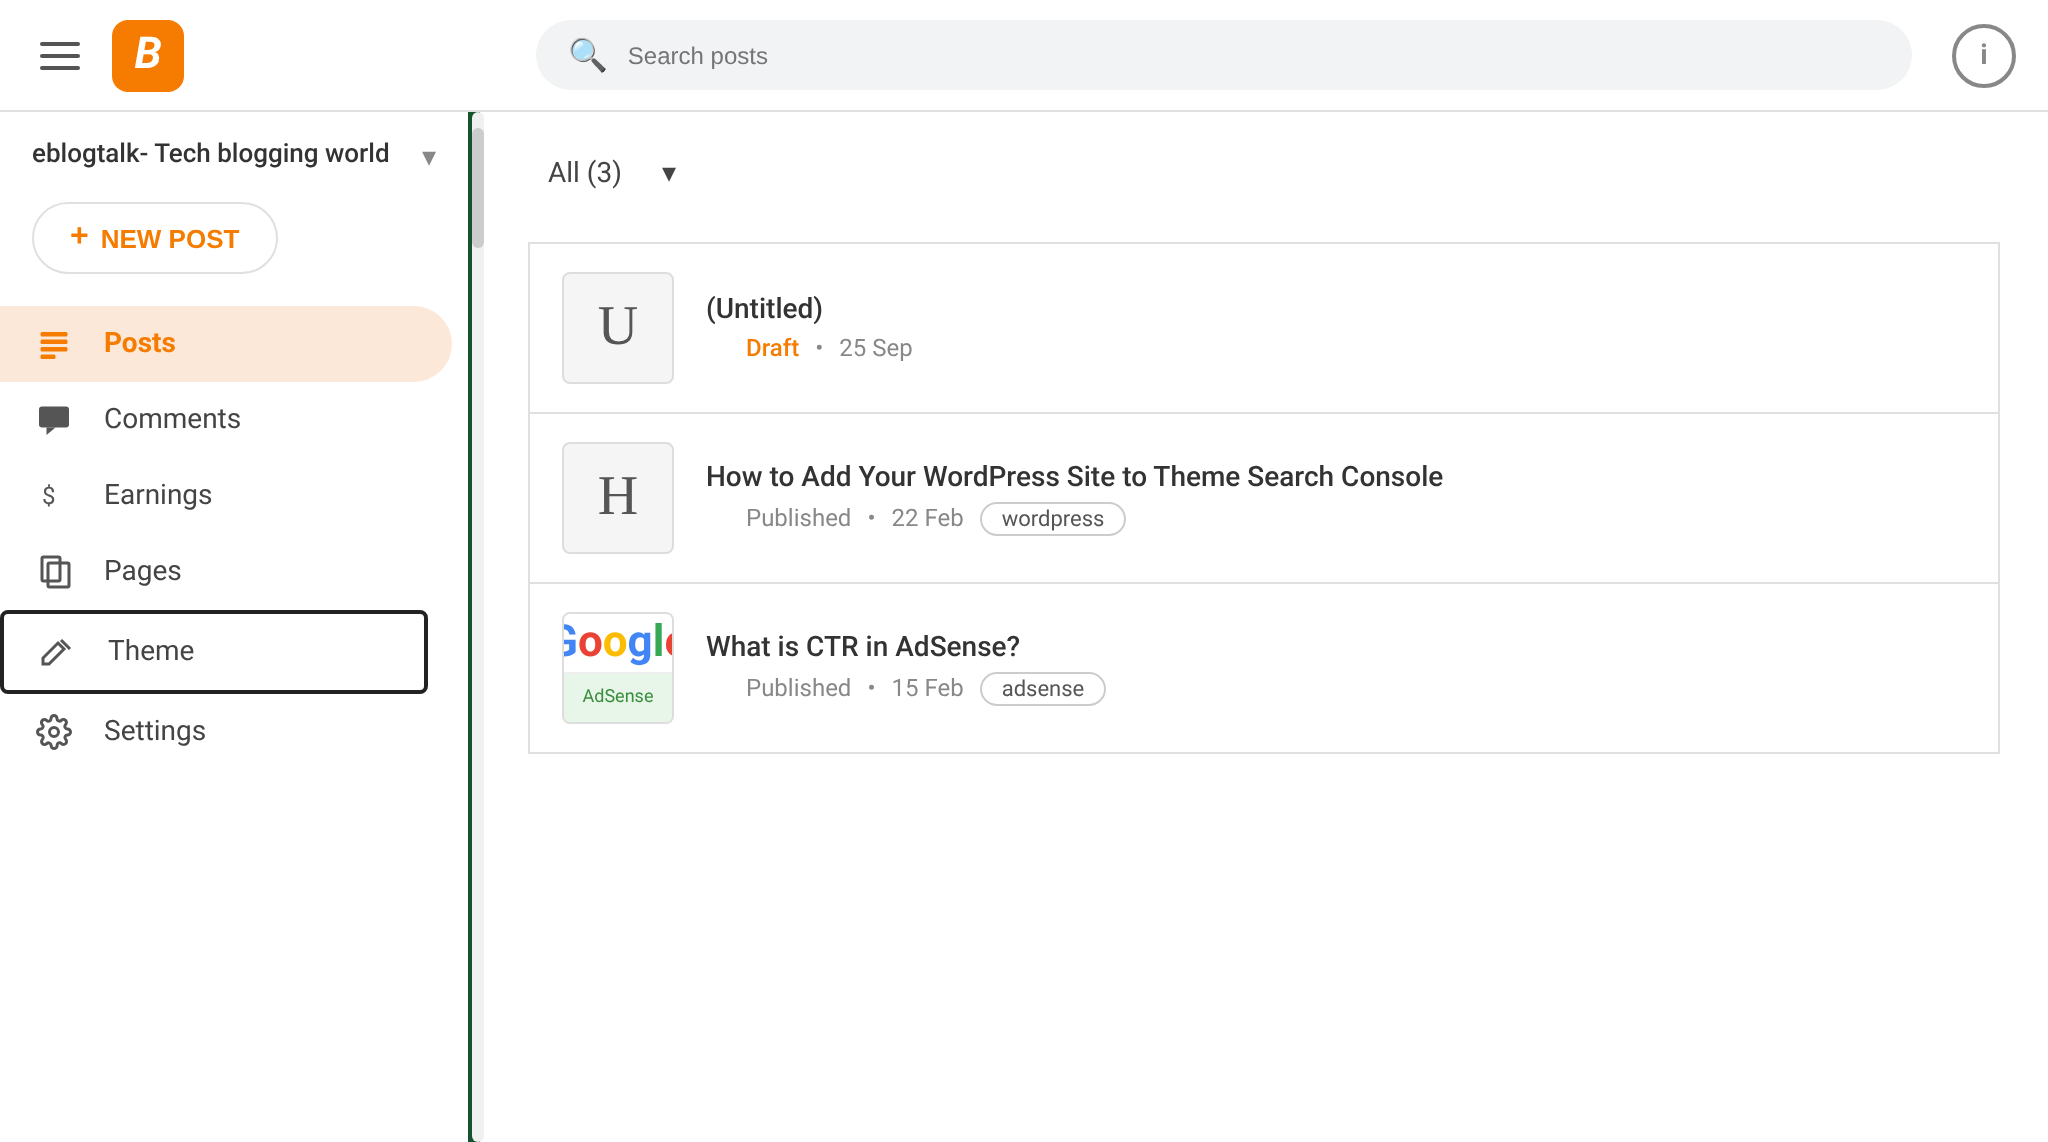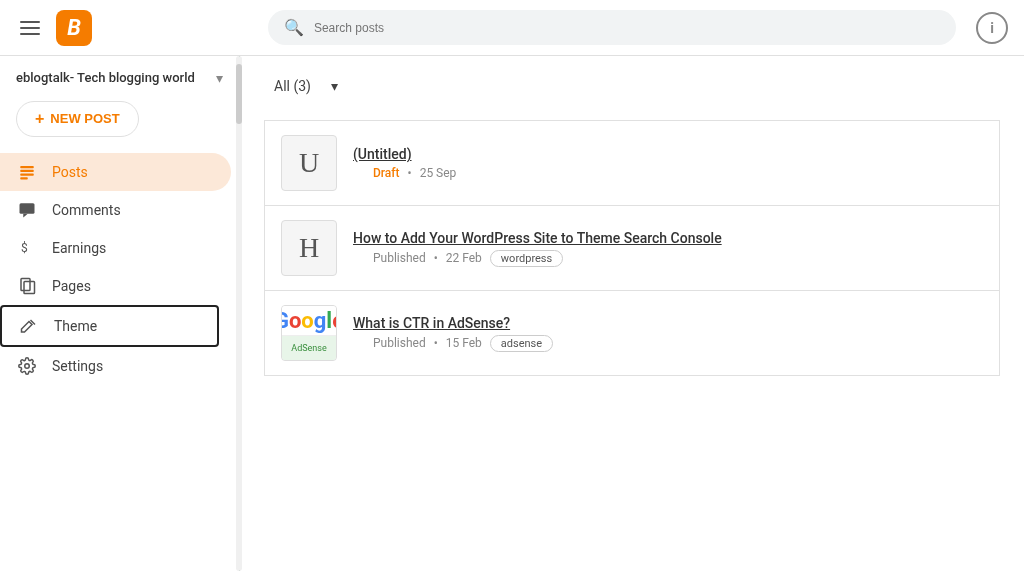--- a/index.html
+++ b/index.html
@@ -89,21 +89,21 @@
       display: flex;
       flex: 1;
       overflow: hidden;
     }
 
     
     .sidebar {
       width: 240px;
       min-width: 240px;
       background: #fff;
-      border-right: 1px solid #14532d;
+      border-right: 6px solid #14532d;
       display: flex;
       flex-direction: column;
       overflow-y: auto;
       padding-bottom: 16px;
     }
     .blog-name-row {
       display: flex;
       align-items: center;
       padding: 14px 16px 10px 16px;
       gap: 8px;
@@ -148,21 +148,21 @@
       cursor: pointer;
       font-size: 14px;
       color: #444;
       border-radius: 0 24px 24px 0;
       margin-right: 8px;
       transition: background 0.15s;
     }
     .nav-item.active {
       background: #fce8d8;
       color: #F57C00;
-      font-weight: 400;
+      font-weight: 700;
     }
     .nav-item.active .nav-icon { color: #F57C00; }
     .nav-icon {
       width: 22px;
       text-align: center;
       font-size: 17px;
       color: #555;
       display: flex;
       align-items: center;
       justify-content: center;
@@ -267,21 +267,21 @@
       align-items: center;
       justify-content: center;
     }
     .google-adsense-icon {
       font-size: 9px;
       color: #388e3c;
       text-align: center;
     }
 
     .post-info { flex: 1; }
-    .post-title { font-size: 14px; color: #333; font-weight: 500; margin-bottom: 4px; text-decoration: underline; }
+    .post-title { font-size: 14px; color: #333; font-weight: 500; margin-bottom: 4px; }
     .post-meta { display: flex; align-items: center; gap: 8px; font-size: 12px; color: #888; margin-left: 20px; }
     .post-meta .status-draft { color: #F57C00; font-weight: 500; }
     .post-meta .status-published { color: #888; }
     .post-tag {
       display: inline-block;
       border: 1px solid #ccc;
       border-radius: 12px;
       padding: 1px 10px;
       font-size: 11px;
       color: #555;

